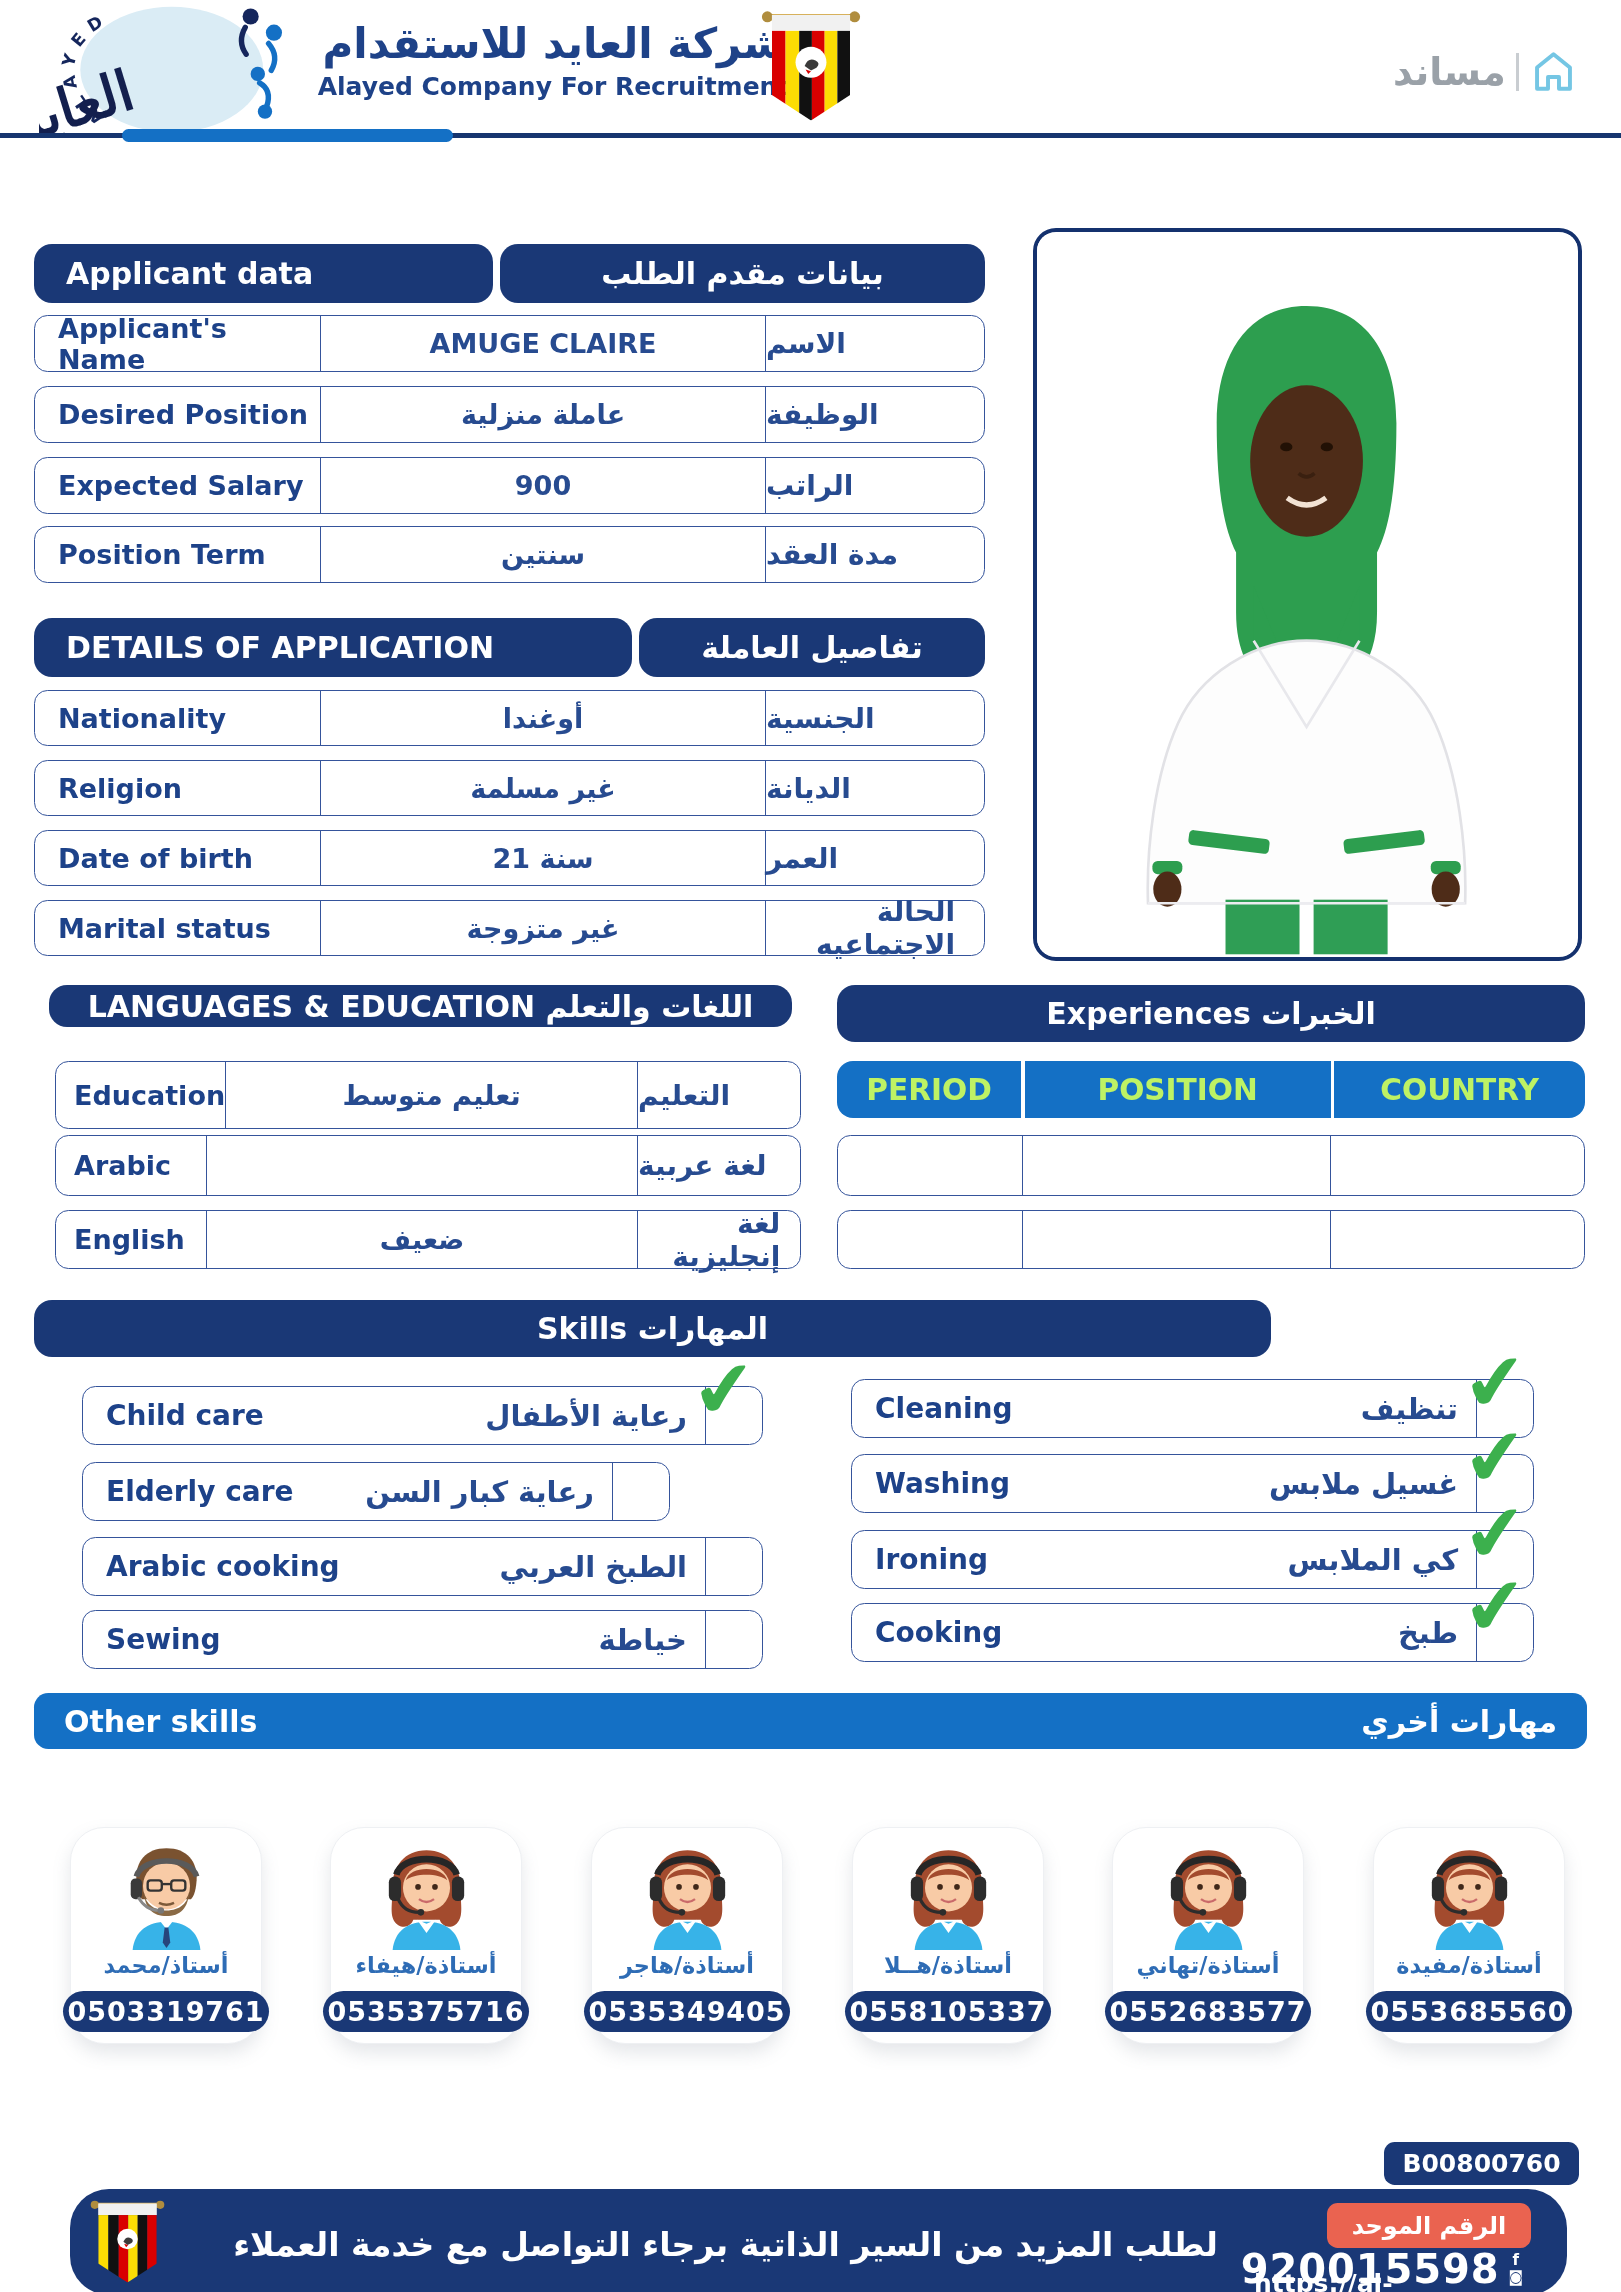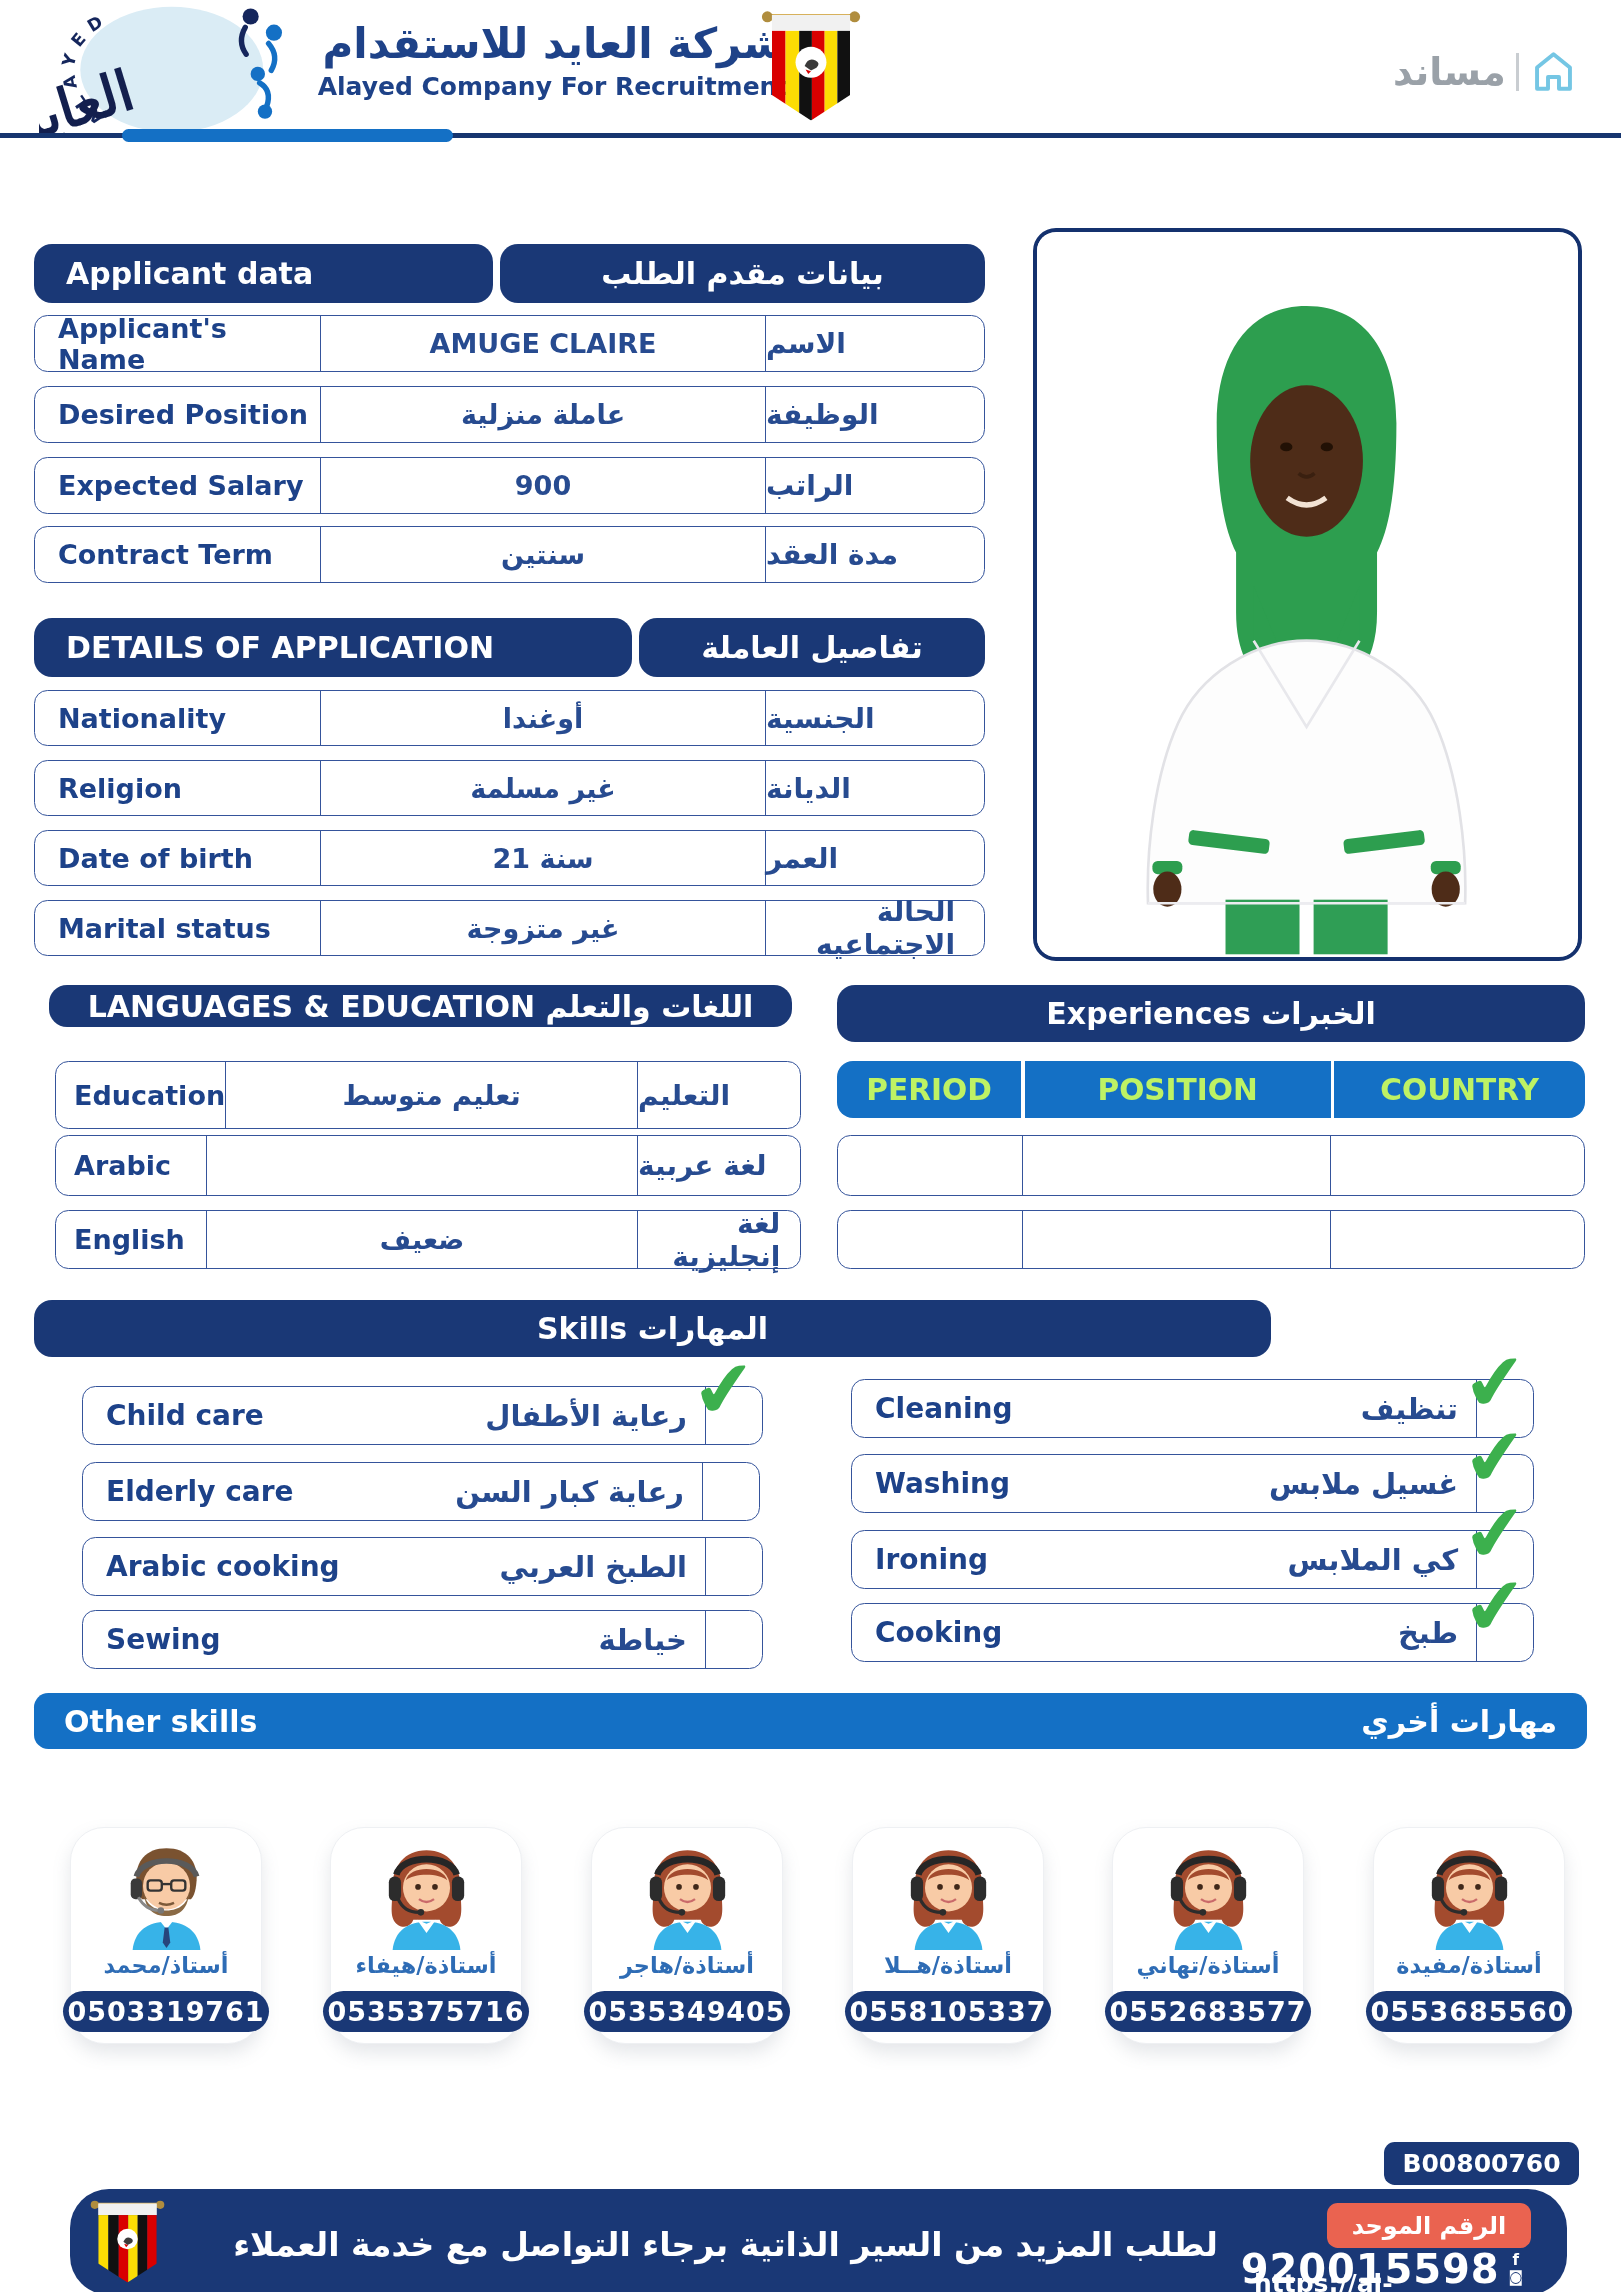--- a/index.html
+++ b/index.html
@@ -195,21 +195,21 @@
     <div class="c lbl-en">Desired Position</div>
     <div class="c val div">عاملة منزلية</div>
     <div class="c lbl-ar div">الوظيفة</div>
   </div>
   <div class="rowbox" style="left:34px;top:457px;width:951px;height:57px;">
     <div class="c lbl-en">Expected Salary</div>
     <div class="c val div ltr">900</div>
     <div class="c lbl-ar div">الراتب</div>
   </div>
   <div class="rowbox" style="left:34px;top:526px;width:951px;height:57px;">
-    <div class="c lbl-en">Contract Term</div>
+    <div class="c lbl-en">Position Term</div>
     <div class="c val div">سنتين</div>
     <div class="c lbl-ar div">مدة العقد</div>
   </div>
 
   <div class="bar pad-l" style="left:34px;top:618px;width:598px;">
     <span>DETAILS OF APPLICATION</span>
   </div>
   <div class="bar center" style="left:639px;top:618px;width:346px;direction:rtl;">
     <span>تفاصيل العاملة</span>
   </div>
@@ -280,21 +280,21 @@
     <span>المهارات Skills</span>
   </div>
 
   <div class="skill" style="left:82px;top:1386px;width:681px;height:59px;">
     <div class="sk-en">Child care</div>
     <div class="sk-ar">رعاية الأطفال</div>
     <div class="sk-chk">
         <span class="check">✔</span>
       </div>
   </div>
-  <div class="skill" style="left:82px;top:1462px;width:678px;height:59px;">
+  <div class="skill" style="left:82px;top:1462px;width:588px;height:59px;">
     <div class="sk-en">Elderly care</div>
     <div class="sk-ar">رعاية كبار السن</div>
     <div class="sk-chk">
         <span class="check"></span>
       </div>
   </div>
   <div class="skill" style="left:82px;top:1537px;width:681px;height:59px;">
     <div class="sk-en">Arabic cooking</div>
     <div class="sk-ar">الطبخ العربي</div>
     <div class="sk-chk">

